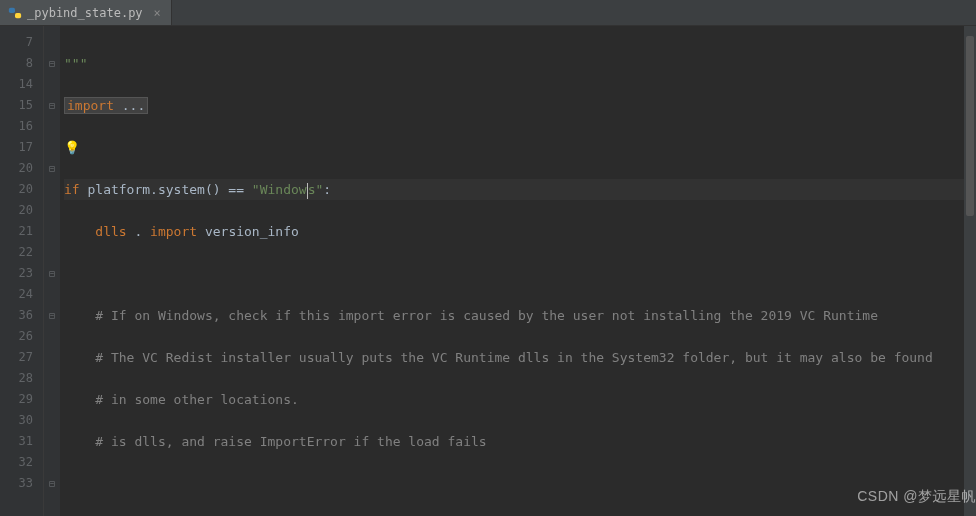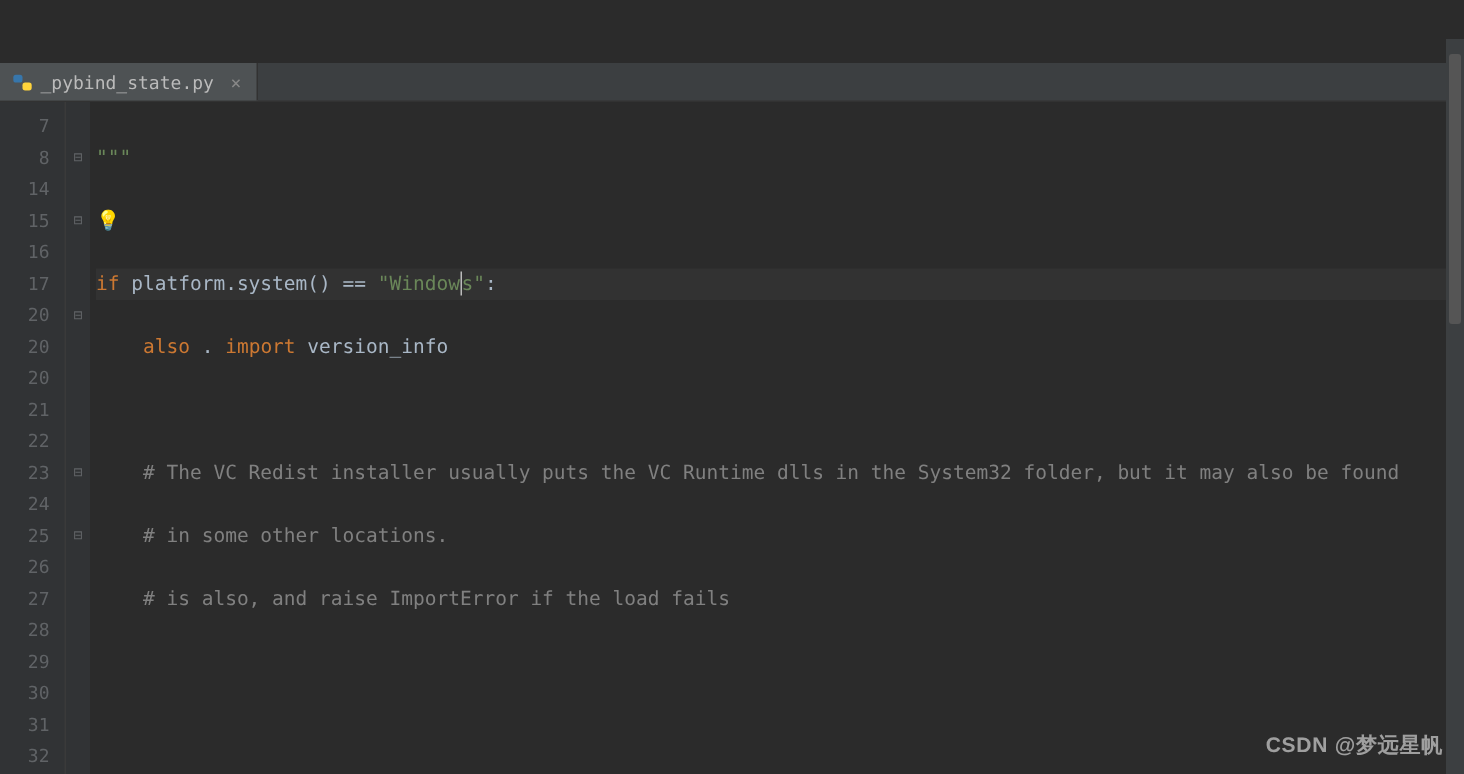--- a/index.html
+++ b/index.html
@@ -11,21 +11,20 @@
   width: 976px;
   height: 516px;
   overflow: hidden;
   position: relative;
 }
 .tab-bar {
   background: #3c3f41;
   height: 26px;
   display: flex;
   border-bottom: 1px solid #323232;
-  margin-top: 42px;
 }
 .tab {
   background: #4e5254;
   padding: 4px 10px 4px 8px;
   display: flex;
   align-items: center;
   gap: 5px;
   border-right: 1px solid #323232;
   font-size: 12px;
   color: #bbbbbb;
@@ -85,27 +84,26 @@
   display: inline-block;
   width: 1px;
   height: 16px;
   background: #bbbbbb;
   vertical-align: middle;
   animation: blink 1s step-start infinite;
 }
 @keyframes blink { 50% { opacity: 0; } }
 .watermark {
   position: absolute;
-  right: 14px;
+  right: 0;
   bottom: 10px;
   color: rgba(255,255,255,0.55);
   font-family: sans-serif;
   font-size: 14px;
   letter-spacing: 0.5px;
-  font-weight: bold;
 }
 .scrollbar-v {
   position: absolute;
   right: 0;
   top: 26px;
   width: 12px;
   bottom: 0;
   background: #3c3f41;
 }
 .scrollbar-thumb {
@@ -142,21 +140,21 @@
       <div>15</div>
       <div>16</div>
       <div>17</div>
       <div>20</div>
       <div>20</div>
       <div>20</div>
       <div>21</div>
       <div>22</div>
       <div>23</div>
       <div>24</div>
-      <div>25</div>
+      <div>36</div>
       <div>26</div>
       <div>27</div>
       <div>28</div>
       <div>29</div>
       <div>30</div>
       <div>31</div>
       <div>32</div>
       <div>33</div>
     </div>
   <div class="fold-gutter" id="fold">
@@ -178,27 +176,29 @@
       <span class="fold-mark"></span>
       <span class="fold-mark"></span>
       <span class="fold-mark"></span>
       <span class="fold-mark"></span>
       <span class="fold-mark"></span>
       <span class="fold-mark"></span>
       <span class="fold-mark">⊟</span>
     </div>
   <div class="code">
 <div class="line"><span class="string">"""</span></div>
+<div class="line"><span class="boxed"><span class="keyword">import</span><span> ...</span></span></div>
 <div class="line"><span class="bulb">💡</span></div>
 <div class="line hl-line"><span class="keyword">if</span><span> platform.system() == </span><span class="string">"Window</span><span class="caret"></span><span class="string">s"</span><span>:</span></div>
-<div class="line">    <span class="keyword">also</span><span> . </span><span class="keyword">import</span><span> version_info</span></div>
+<div class="line">    <span class="keyword">dlls</span><span> . </span><span class="keyword">import</span><span> version_info</span></div>
 <div class="line"></div>
+<div class="line"><span class="comment">    # If on Windows, check if this import error is caused by the user not installing the 2019 VC Runtime</span></div>
 <div class="line"><span class="comment">    # The VC Redist installer usually puts the VC Runtime dlls in the System32 folder, but it may also be found</span></div>
 <div class="line"><span class="comment">    # in some other locations.</span></div>
-<div class="line"><span class="comment">    # is also, and raise ImportError if the load fails</span></div>
+<div class="line"><span class="comment">    # is dlls, and raise ImportError if the load fails</span></div>
 <div class="line">    </div>
 
 
 
 
 
 
 
 
 

